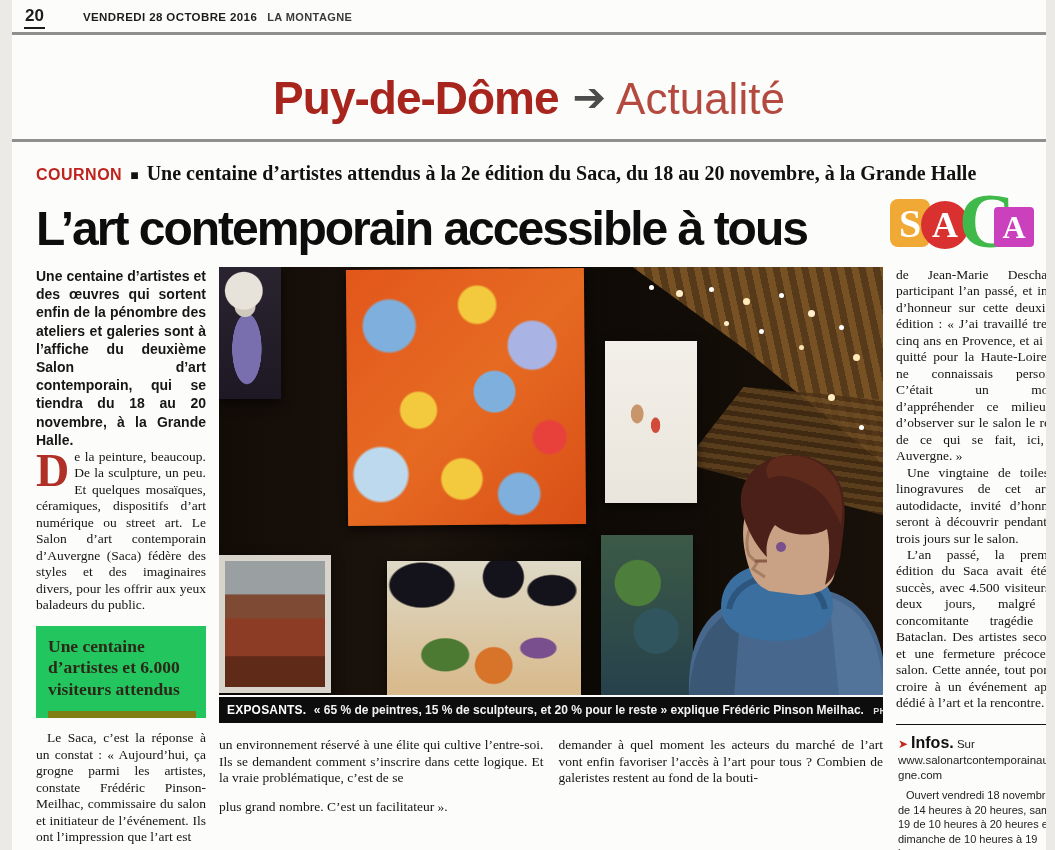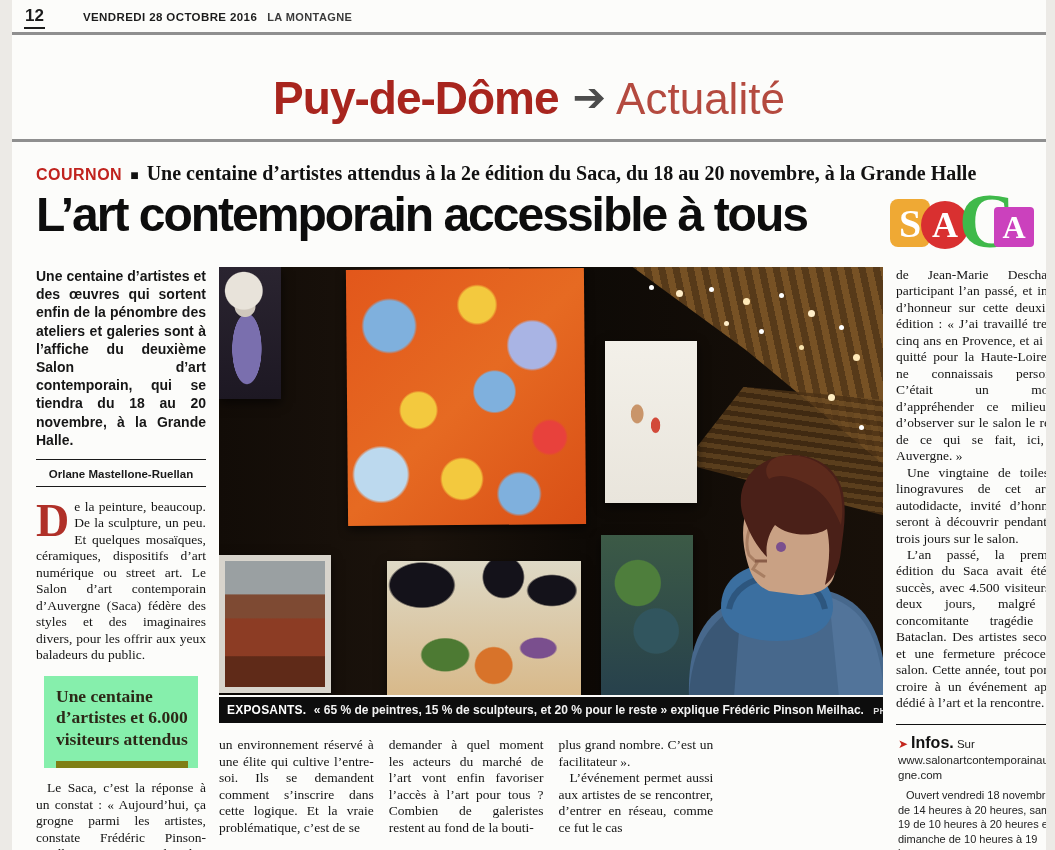--- a/index.html
+++ b/index.html
@@ -22,21 +22,21 @@
   .sec-left { font-size:46px; font-weight:bold; color:#a8251e; letter-spacing:-1px; }
   .sec-arrow { font-size:40px; color:#4c4c4c; margin:0 10px 0 14px; vertical-align:3px; }
   .sec-right { font-size:44px; color:#b44a3f; letter-spacing:0; }
   .section-rule { margin:0; }
   
   .kicker { padding:20px 0 4px 24px; white-space:nowrap; }
   .kicker-loc { font-size:16px; font-weight:bold; color:#c0231e; letter-spacing:.5px; margin-right:8px; }
   .kicker-sq { font-size:14px; color:#111; margin-right:8px; }
   .kicker-text { font-family:"Liberation Serif", serif; font-size:20px; font-weight:bold; color:#111; }
   
-  .headline-row { display:flex; align-items:flex-start; padding:2px 10px 0 24px; }
+  .headline-row { display:flex; align-items:flex-end; padding:2px 10px 0 24px; }
   h1.headline {
     font-size:48px; font-weight:bold; color:#0d0d0d; letter-spacing:-2px;
     line-height:1.0; flex:1 1 auto; font-family:"Liberation Sans", sans-serif;
   }
   .saca-logo { position:relative; width:148px; height:62px; flex:0 0 auto; margin-left:4px; }
   .saca-tile { position:absolute; display:flex; align-items:center; justify-content:center;
                font-weight:bold; color:#fff; font-family:"Liberation Serif", serif; }
   .saca-s { left:2px; top:8px; width:40px; height:48px; background:#efa934; border-radius:8px; font-size:40px; }
   .saca-a1 { left:33px; top:10px; width:48px; height:48px; background:#d93030; border-radius:50%; font-size:36px; }
   .saca-c { left:76px; top:-6px; width:46px; height:72px; color:#3fb94a; font-size:78px; line-height:64px; font-weight:bold; }
@@ -44,21 +44,21 @@
   
   .content-grid { display:grid; grid-template-columns:170px 664px 172px; gap:0 13px; padding:14px 0 0 24px; }
   
   .serif { font-family:"Liberation Serif", serif; font-size:13.5px; line-height:1.22; color:#141414; text-align:justify; }
   .lede { font-size:14px; font-weight:bold; line-height:1.3; color:#161616; text-align:justify; }
   .byline-block { border-top:1.5px solid #1a1a1a; border-bottom:1.5px solid #1a1a1a; text-align:center;
                   margin:10px 0 12px 0; padding:4px 0; }
   .byline { font-size:11.5px; font-weight:bold; color:#1a1a1a; }
   .dropcap { float:left; font-family:"Liberation Serif", serif; font-size:46px; line-height:.82;
              font-weight:bold; color:#b03028; padding:3px 5px 0 0; }
-  .callout { background:#86efac; margin:12px 8px; padding:10px 10px 0 12px; }
+  .callout { background:#22c55e; margin:12px 0; padding:10px 10px 0 12px; }
   .callout-text { font-family:"Liberation Serif", serif; font-size:17.5px; font-weight:bold; color:#2c2817; line-height:1.25; }
   .callout-bar { height:7px; background:#7f7f15; margin:10px 0 0 -0px; }
   .indent { text-indent:11px; }
   .endmark { display:inline-block; width:8px; height:8px; background:#7f7f15; margin-left:4px; }
   
   .photo { position:relative; width:664px; height:428px; background:#17100a; overflow:hidden; }
   .wall-shade { position:absolute; inset:0;
     background:linear-gradient(90deg,#120c07 0%,#1b130c 30%,#0e0a06 55%,#181009 100%); }
   .ceiling { position:absolute; right:0; top:0; width:46%; height:46%;
     background:repeating-linear-gradient(78deg,#7c5526 0 7px,#5a3c1a 7px 14px);
@@ -106,35 +106,35 @@
                radial-gradient(circle at 60% 60%, #31555e 0 20%, transparent 21%),
                linear-gradient(#3c5a46,#27414c); }
   .figure-svg { position:absolute; right:-6px; bottom:-2px; }
   
   .caption-bar { width:664px; background:#0d0d0d; color:#fff; padding:6px 8px 6px 8px; margin-top:2px;
     font-size:12px; line-height:1.2; white-space:nowrap; overflow:hidden; }
   .caption-label { font-weight:bold; letter-spacing:.2px; }
   .caption-text { font-weight:bold; color:#f2f2f2; margin-left:4px; }
   .caption-credit { font-size:9px; font-weight:bold; color:#dcdcdc; margin-left:6px; letter-spacing:.3px; }
   
-  .four-cols { display:grid; grid-template-columns:repeat(4,1fr); gap:12px 15px; margin-top:14px; }
+  .four-cols { display:grid; grid-template-columns:repeat(2,1fr); gap:12px 15px; margin-top:14px; }
   
   .infos-box { border-top:1.5px solid #111; border-bottom:2px solid #111; margin-top:12px; padding:8px 2px 10px 2px; }
   .infos-head { font-size:11.5px; color:#222; line-height:1.3; overflow-wrap:anywhere; }
   .infos-icon { color:#c4261d; font-size:12px; margin-right:3px; }
   .infos-label { font-weight:bold; font-size:16px; color:#111; }
   .infos-p { font-size:11px; color:#222; line-height:1.32; margin-top:5px; text-indent:8px; }
 </style>
 </head>
 <body>
 
 <div class="page">
 
   <header class="folio">
-    <span class="page-num">12</span>
+    <span class="page-num">20</span>
     <span class="date">VENDREDI 28 OCTOBRE 2016</span>
     <span class="paper">LA MONTAGNE</span>
   </header>
   <div class="rule folio-rule"></div>
 
   <div class="section-header">
     <span class="sec-left">Puy-de-Dôme</span><span class="sec-arrow">➔</span><span class="sec-right">Actualité</span>
   </div>
   <div class="rule section-rule"></div>
 
@@ -149,23 +149,20 @@
       <span class="saca-tile saca-a1">A</span>
       <span class="saca-tile saca-c">C</span>
       <span class="saca-tile saca-a2">A</span>
     </div>
   </div>
 
   <div class="content-grid">
 
     <div class="col1">
       <p class="lede">Une centaine d’artistes et des œuvres qui sortent enfin de la pénombre des ateliers et galeries sont à l’affiche du deuxième Salon d’art contemporain, qui se tiendra du 18 au 20 novembre, à la Grande Halle.</p>
-      <div class="byline-block">
-        <span class="byline">Orlane Mastellone-Ruellan</span>
-      </div>
       <p class="serif"><span class="dropcap">D</span><span>e la peinture, beaucoup. De la sculpture, un peu. Et quelques mosaïques, céramiques, dispositifs d’art numérique ou street art. Le Salon d’art contemporain d’Auvergne (Saca) fédère des styles et des imaginaires divers, pour les offrir aux yeux baladeurs du public.</span></p>
       <div class="callout">
         <div class="callout-text">Une centaine d’artistes et 6.000 visiteurs attendus</div>
         <div class="callout-bar"></div>
       </div>
       <p class="serif indent">Le Saca, c’est la réponse à un constat : « Aujourd’hui, ça grogne parmi les artistes, constate Frédéric Pinson-Meilhac, commissaire du salon et initiateur de l’événement. Ils ont l’impression que l’art est</p>
     </div>
 
     <div>
       <div class="photo">
@@ -207,21 +204,20 @@
         <span class="caption-label">EXPOSANTS.</span>
         <span class="caption-text">« 65 % de peintres, 15 % de sculpteurs, et 20 % pour le reste » explique Frédéric Pinson Meilhac.</span>
         <span class="caption-credit">PHOTO PIERRE COUBLE</span>
       </div>
 
       <div class="four-cols">
         <p class="serif">un environnement réservé à une élite qui cultive l’entre-soi. Ils se demandent comment s’inscrire dans cette logique. Et la vraie problématique, c’est de se</p>
         <p class="serif">demander à quel moment les acteurs du marché de l’art vont enfin favoriser l’accès à l’art pour tous ? Combien de galeristes restent au fond de la bouti-</p>
         <div>
           <p class="serif">plus grand nombre. C’est un facilitateur ».</p>
-          <p class="serif indent">L’événement permet aussi aux artistes de se rencontrer, d’entrer en réseau, comme ce fut le cas</p>
         </div>
       </div>
     </div>
 
     <div class="col6">
       <p class="serif">de Jean-Marie Deschamp, participant l’an passé, et invité d’honneur sur cette deuxième édition : « J’ai travaillé trente-cinq ans en Provence, et ai tout quitté pour la Haute-Loire. Je ne connaissais personne. C’était un moyen d’appréhender ce milieu et d’observer sur le salon le reflet de ce qui se fait, ici, en Auvergne. »</p>
       <p class="serif indent">Une vingtaine de toiles et linogravures de cet artiste autodidacte, invité d’honneur, seront à découvrir pendant les trois jours sur le salon.</p>
       <p class="serif indent"><span>L’an passé, la première édition du Saca avait été un succès, avec 4.500 visiteurs en deux jours, malgré la concomitante tragédie du Bataclan. Des artistes secoués, et une fermeture précoce du salon. Cette année, tout porte à croire à un événement apaisé dédié à l’art et la rencontre.</span><span class="endmark"></span></p>
 
       <div class="infos-box">

